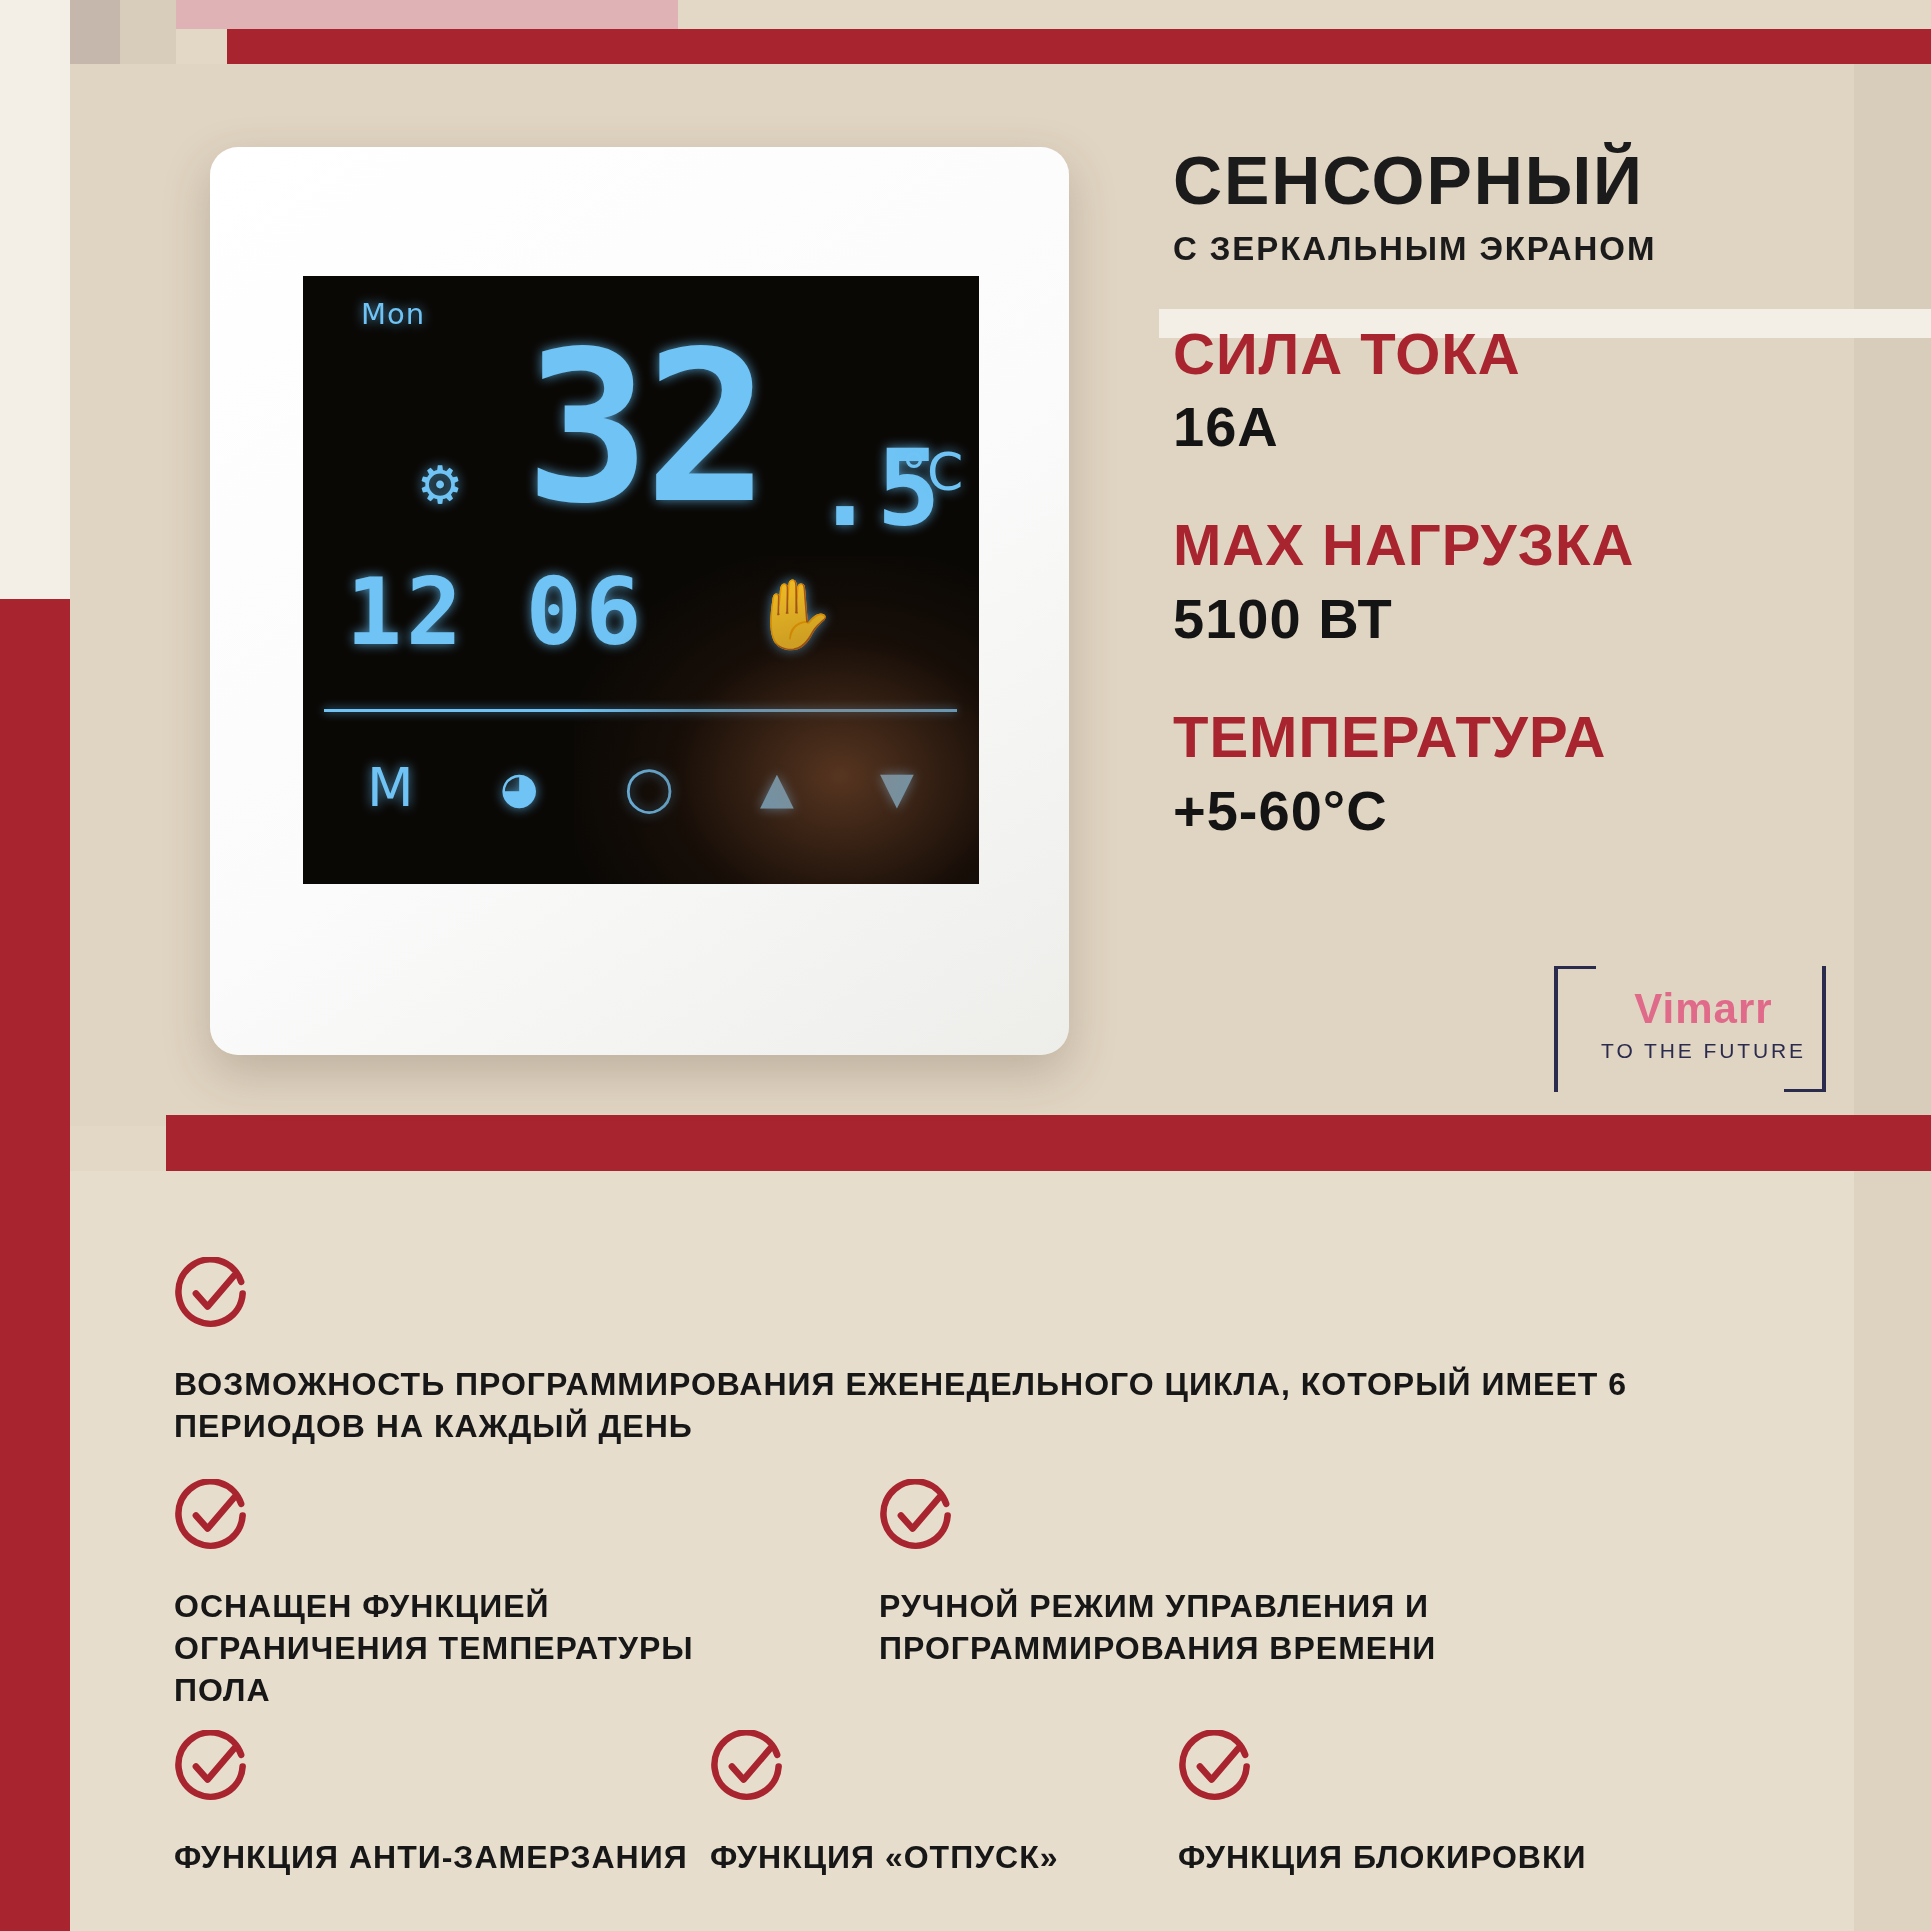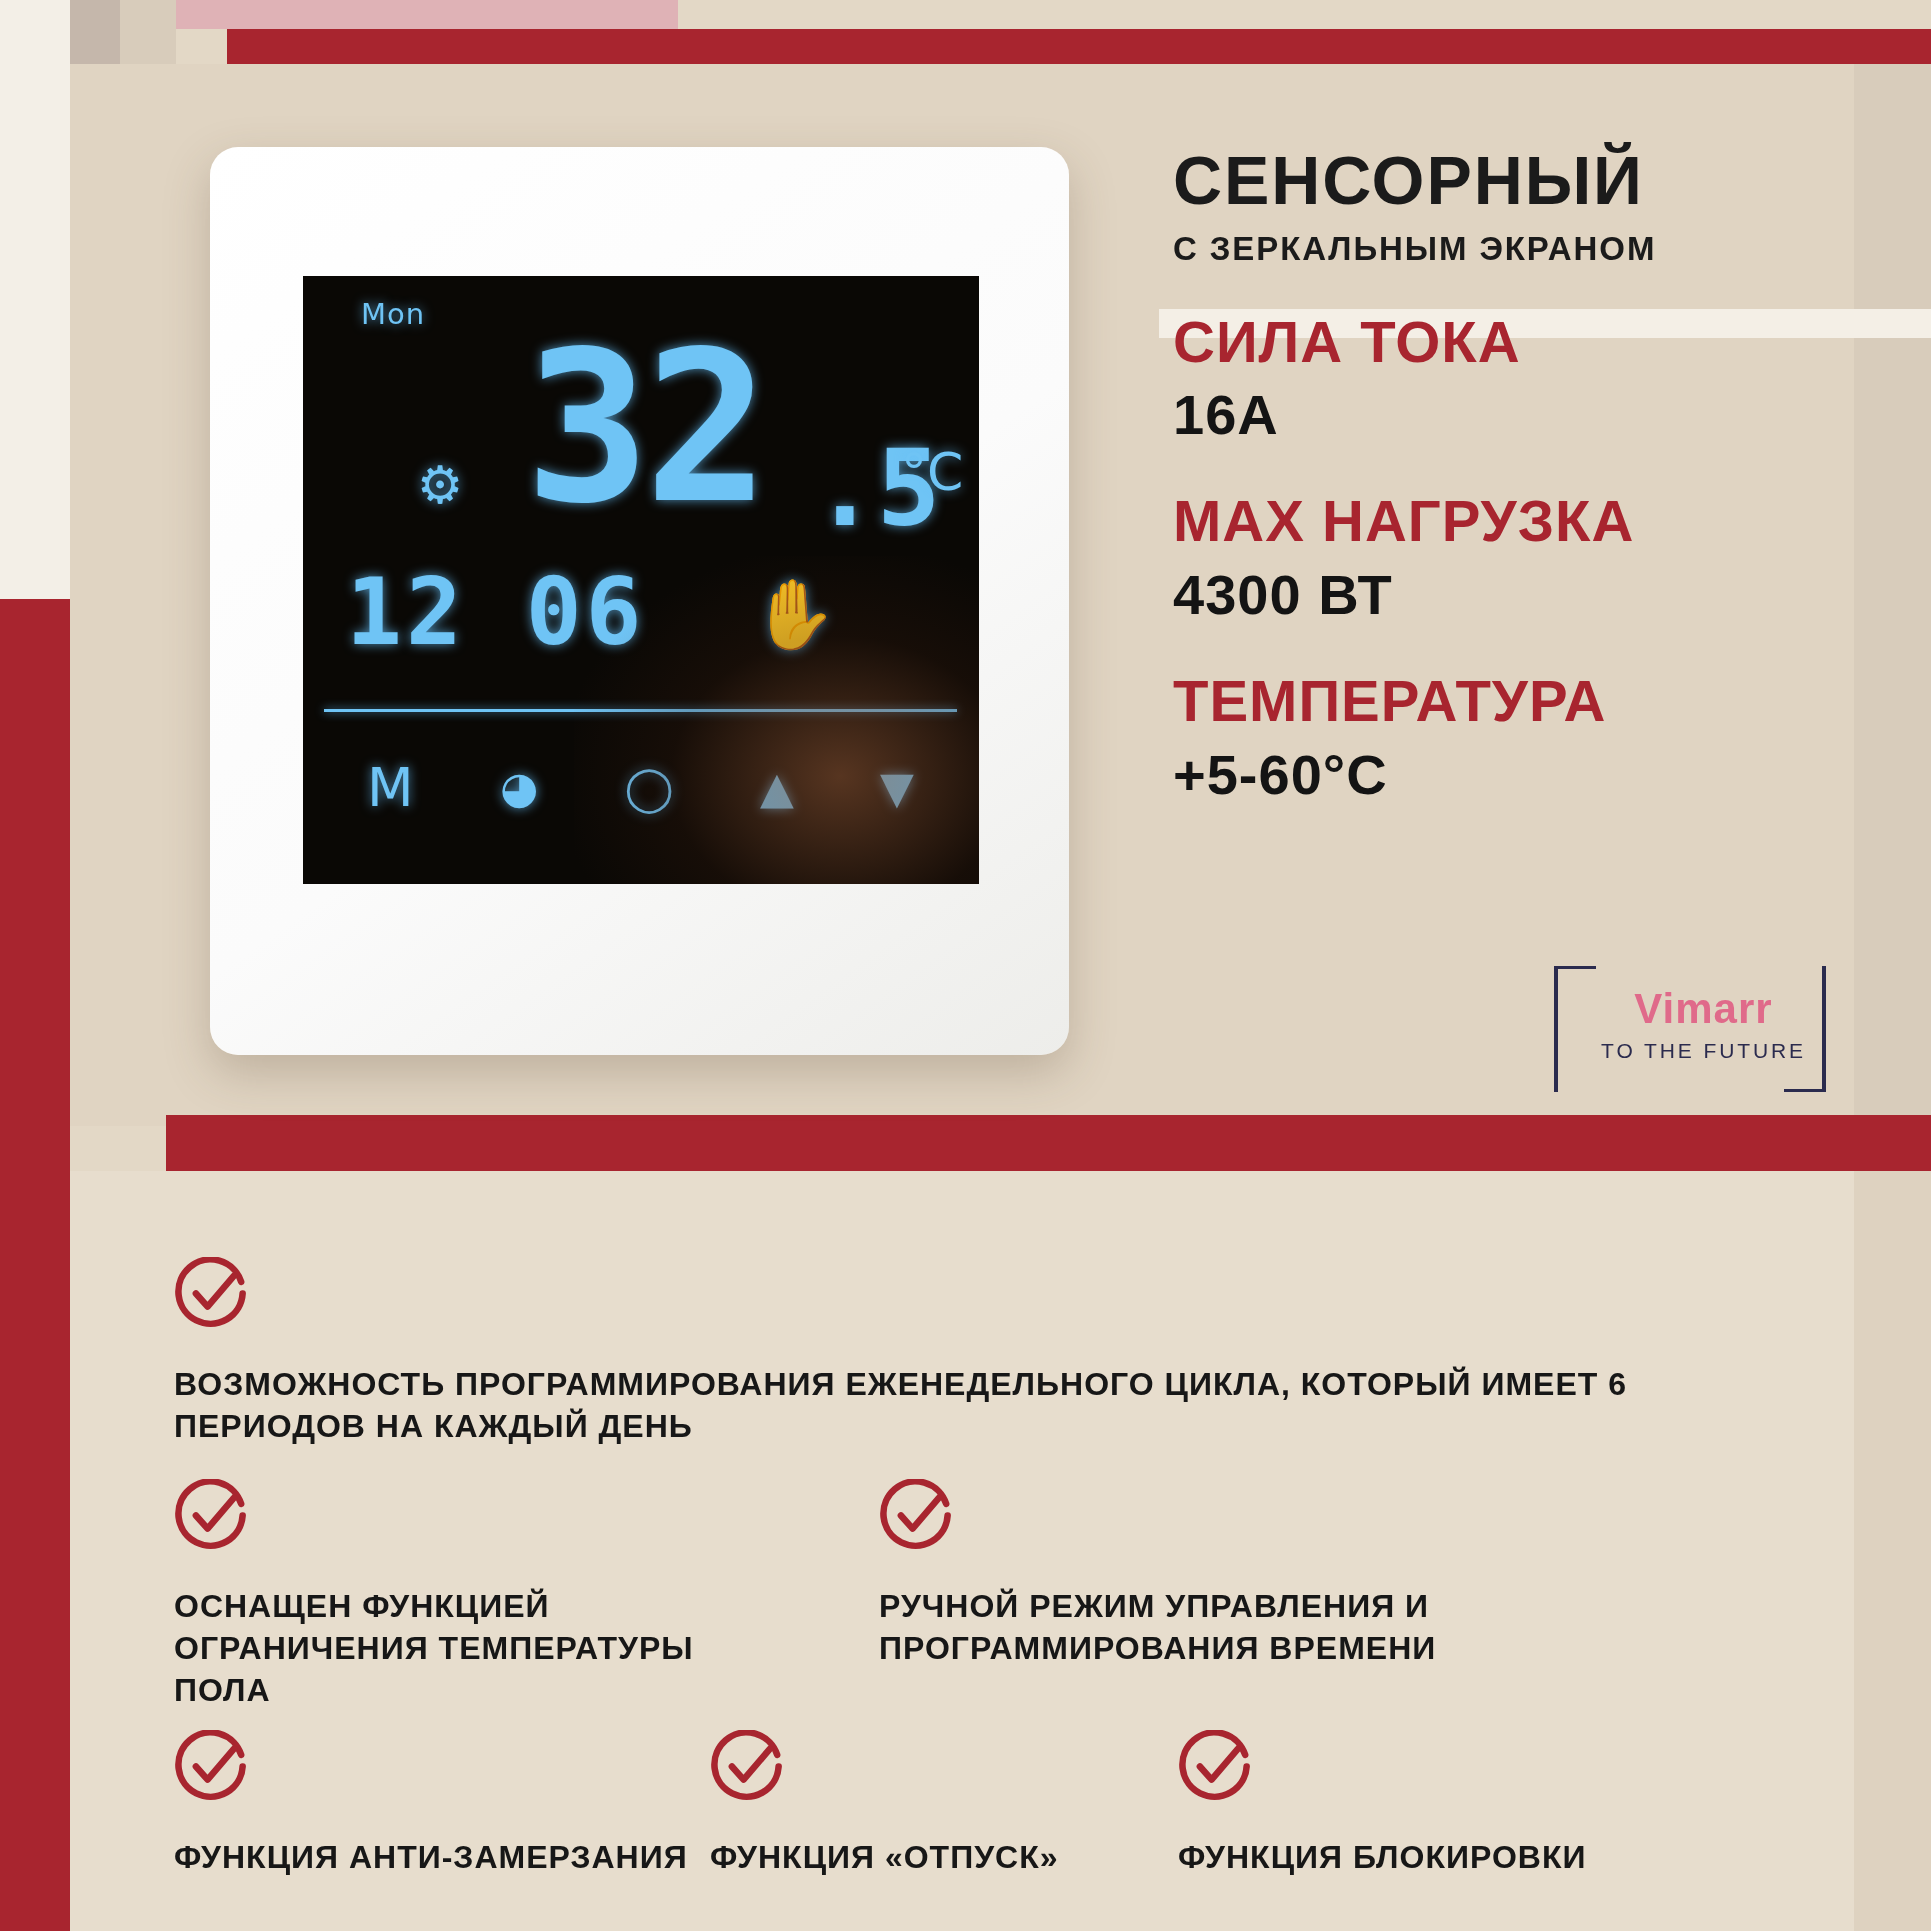--- a/index.html
+++ b/index.html
@@ -223,21 +223,21 @@
     line-height: 1.05;
   }
   .title-sub {
     margin-top: 13.5px;
     font-size: 33px;
     font-weight: bold;
     letter-spacing: 1.9px;
     color: #1b1b1b;
   }
   .spec {
-    margin-top: 44px;
+    margin-top: 56px;
   }
   .spec-label {
     font-size: 58px;
     font-weight: bold;
     color: #a8252f;
     letter-spacing: 1px;
     line-height: 1.05;
   }
   .spec-value {
     margin-top: 9.7px;
@@ -389,21 +389,21 @@
     <div class="title-main">СЕНСОРНЫЙ</div>
     <div class="title-sub">С ЗЕРКАЛЬНЫМ ЭКРАНОМ</div>
 
     <div class="spec">
       <div class="spec-label">СИЛА ТОКА</div>
       <div class="spec-value">16A</div>
     </div>
 
     <div class="spec">
       <div class="spec-label">MAX НАГРУЗКА</div>
-      <div class="spec-value">4300 ВТ</div>
+      <div class="spec-value">5100 ВТ</div>
     </div>
 
     <div class="spec">
       <div class="spec-label">ТЕМПЕРАТУРА</div>
       <div class="spec-row-temp">
         <div class="spec-value">+5-60°C</div>
       </div>
     </div>
   </div>
 

